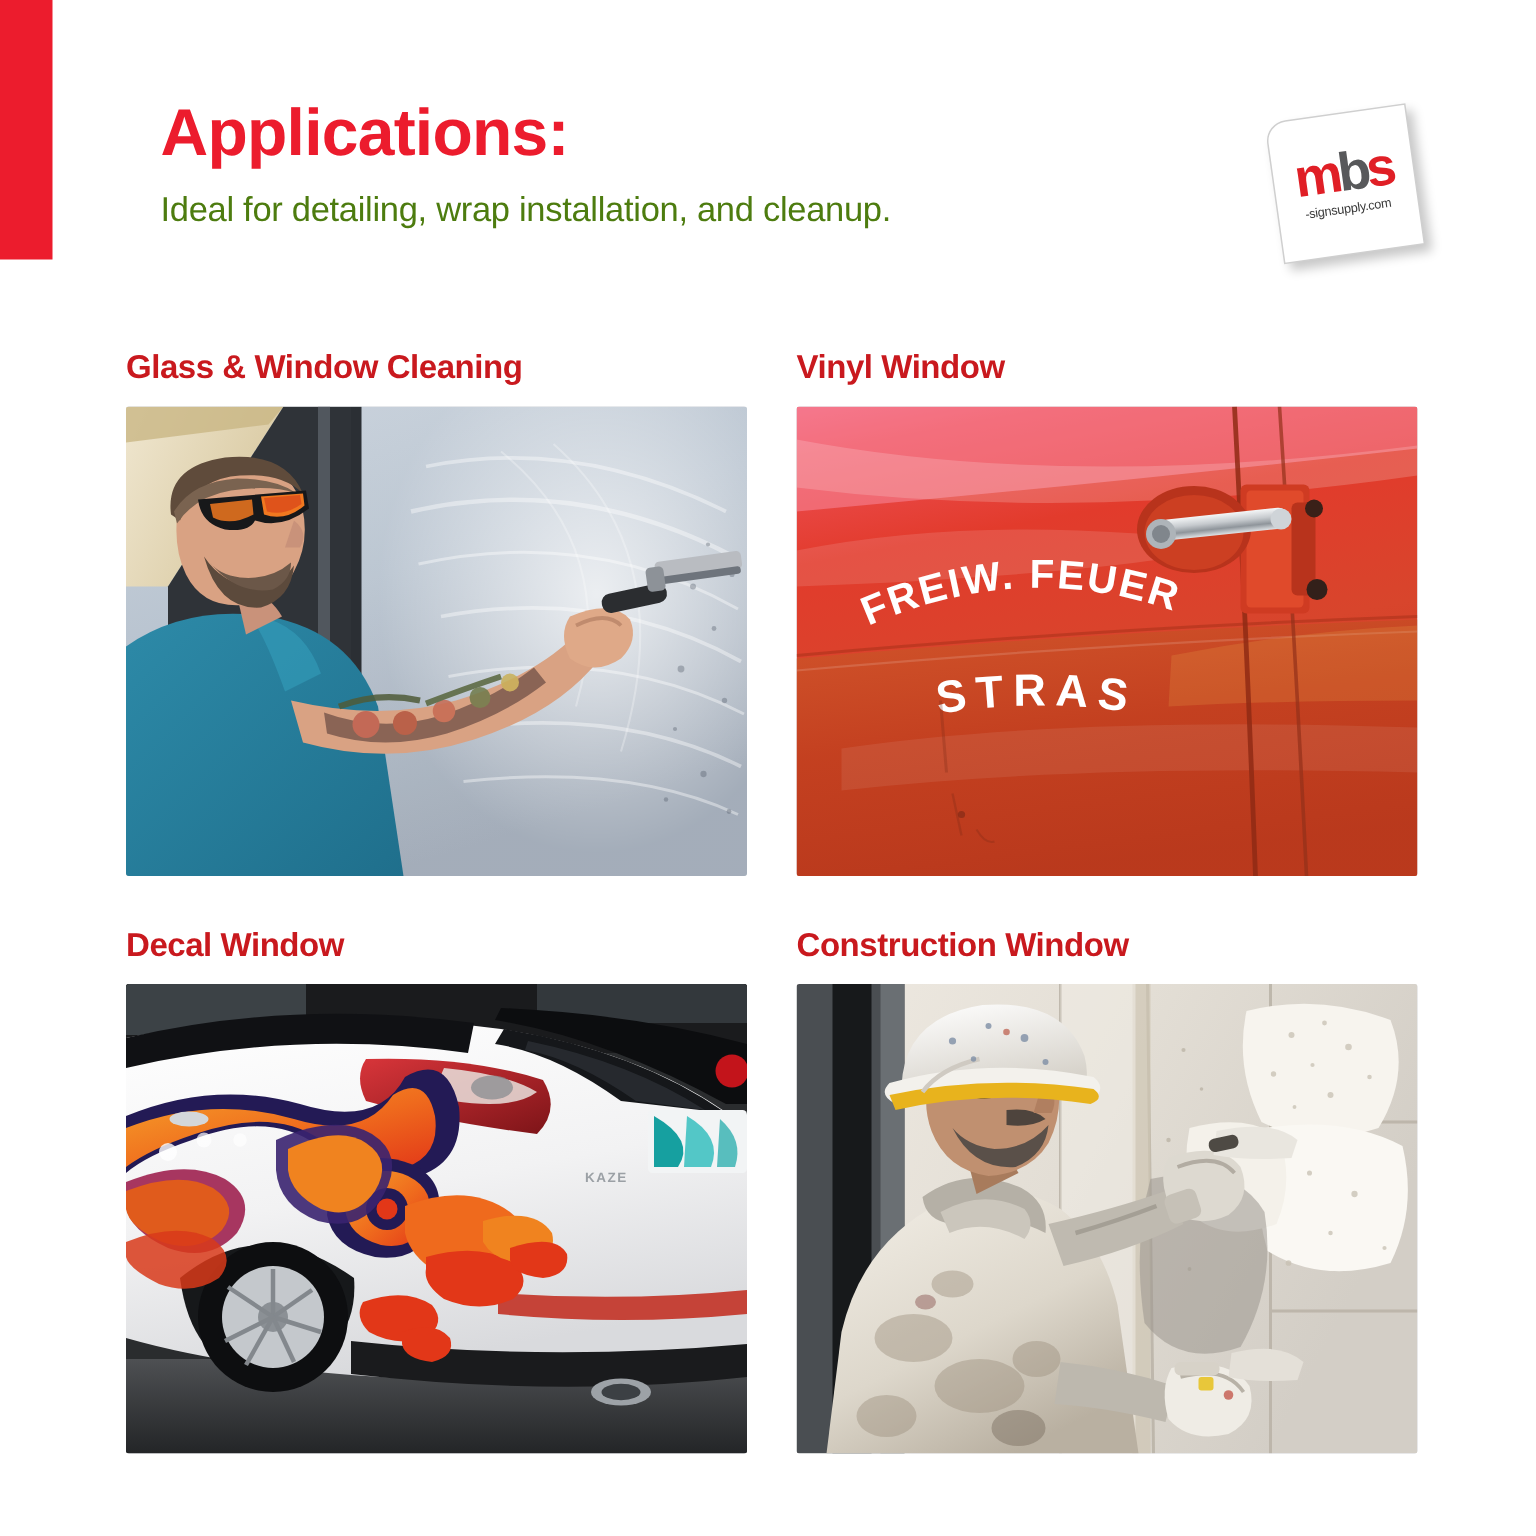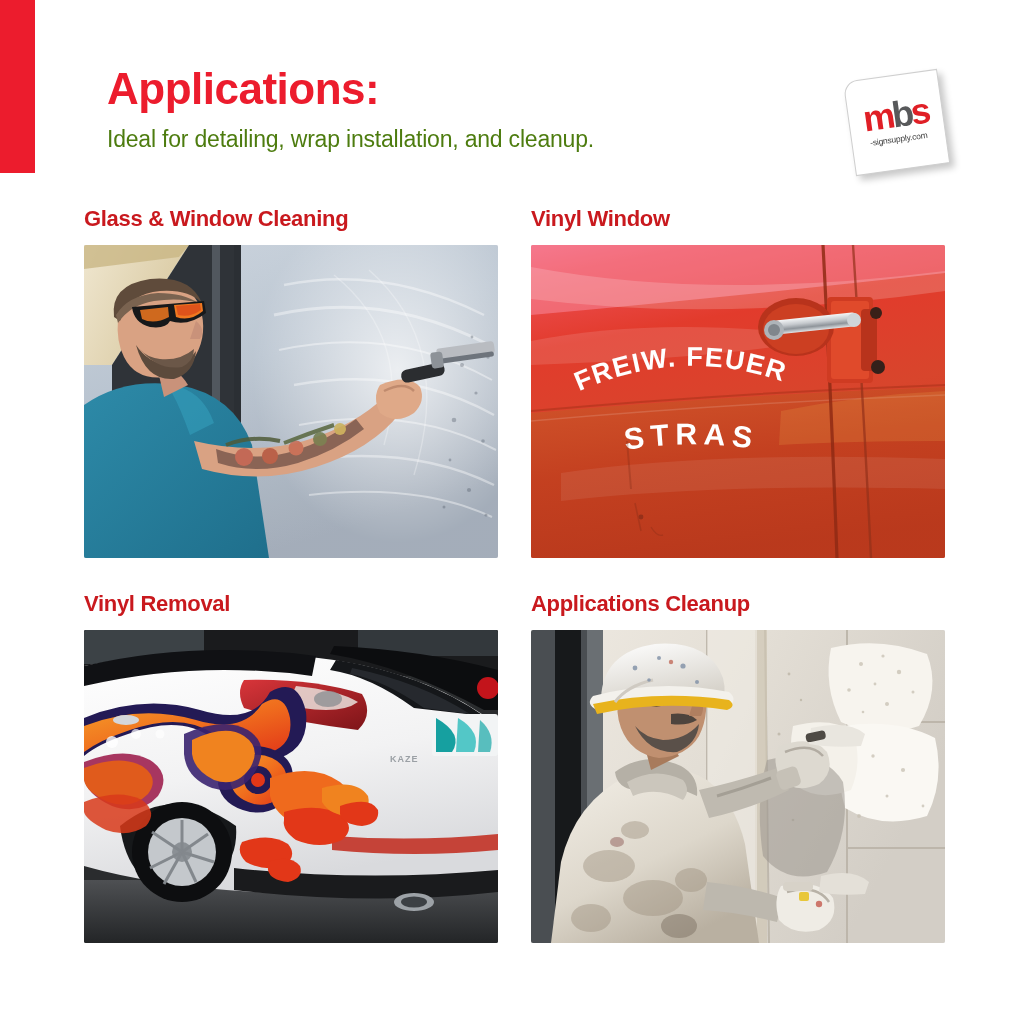--- a/index.html
+++ b/index.html
@@ -52,21 +52,21 @@
   .logo-m{ color:#E01F26; }
   .logo-b{ color:#58595B; }
   .logo-s{ color:#E01F26; }
   .logo-tagline{
     font-size:8.5px; color:#3a3a3a; letter-spacing:-0.2px;
     margin-top:3px; white-space:nowrap;
   }
 
   
   #app-grid{
-    position:absolute; left:84px; top:206px;
+    position:absolute; left:84px; top:232px;
     width:860px;
     display:grid;
     grid-template-columns:414px 414px;
     column-gap:32px;
     row-gap:24px;
     gap:33px;
   }
   .app-card{ display:flex; flex-direction:column; }
   .card-heading{
     font-size:22px; font-weight:bold; color:#C9191E;
@@ -275,21 +275,21 @@
           <path d="M96 196 L100 244" stroke-width="2"></path>
           <path d="M104 258 L110 286" stroke-width="1.6"></path>
           <path d="M120 282 Q126 292 132 290" stroke-width="1.4"></path>
         </g>
         <circle cx="110" cy="272" r="2.4" fill="#6d2413" opacity="0.5"></circle>
       </svg>
     </div>
   </div>
 
   <div class="app-card">
-    <div class="card-heading">Vinyl Removal</div>
+    <div class="card-heading">Decal Window</div>
     <div class="photo">
       <svg viewBox="0 0 414 313" preserveAspectRatio="xMidYMid slice" role="img">
         <defs>
           <linearGradient id="bodyW" x1="0" y1="0" x2="0.3" y2="1">
             <stop offset="0" stop-color="#ffffff"></stop>
             <stop offset="0.55" stop-color="#f2f2f3"></stop>
             <stop offset="1" stop-color="#d9dadd"></stop>
           </linearGradient>
           <linearGradient id="groundG" x1="0" y1="0" x2="0" y2="1">
             <stop offset="0" stop-color="#4e5053"></stop>
@@ -374,21 +374,21 @@
           <circle cx="28" cy="112" r="6" fill="#fff" opacity="0.8"></circle>
           <circle cx="52" cy="104" r="5" fill="#fff" opacity="0.7"></circle>
           <circle cx="76" cy="104" r="4.5" fill="#fff" opacity="0.65"></circle>
         </g>
         <ellipse cx="42" cy="90" rx="13" ry="5" fill="#d4d7da"></ellipse>
       </svg>
     </div>
   </div>
 
   <div class="app-card">
-    <div class="card-heading">Applications Cleanup</div>
+    <div class="card-heading">Construction Window</div>
     <div class="photo">
       <svg viewBox="0 0 414 313" preserveAspectRatio="xMidYMid slice" role="img">
         <defs>
           <linearGradient id="wallG" x1="0" y1="0" x2="1" y2="0.4">
             <stop offset="0" stop-color="#efeae2"></stop>
             <stop offset="0.5" stop-color="#e3ded5"></stop>
             <stop offset="1" stop-color="#d3cec6"></stop>
           </linearGradient>
           <linearGradient id="coatG" x1="0" y1="0" x2="0.6" y2="1">
             <stop offset="0" stop-color="#f3efe7"></stop>

